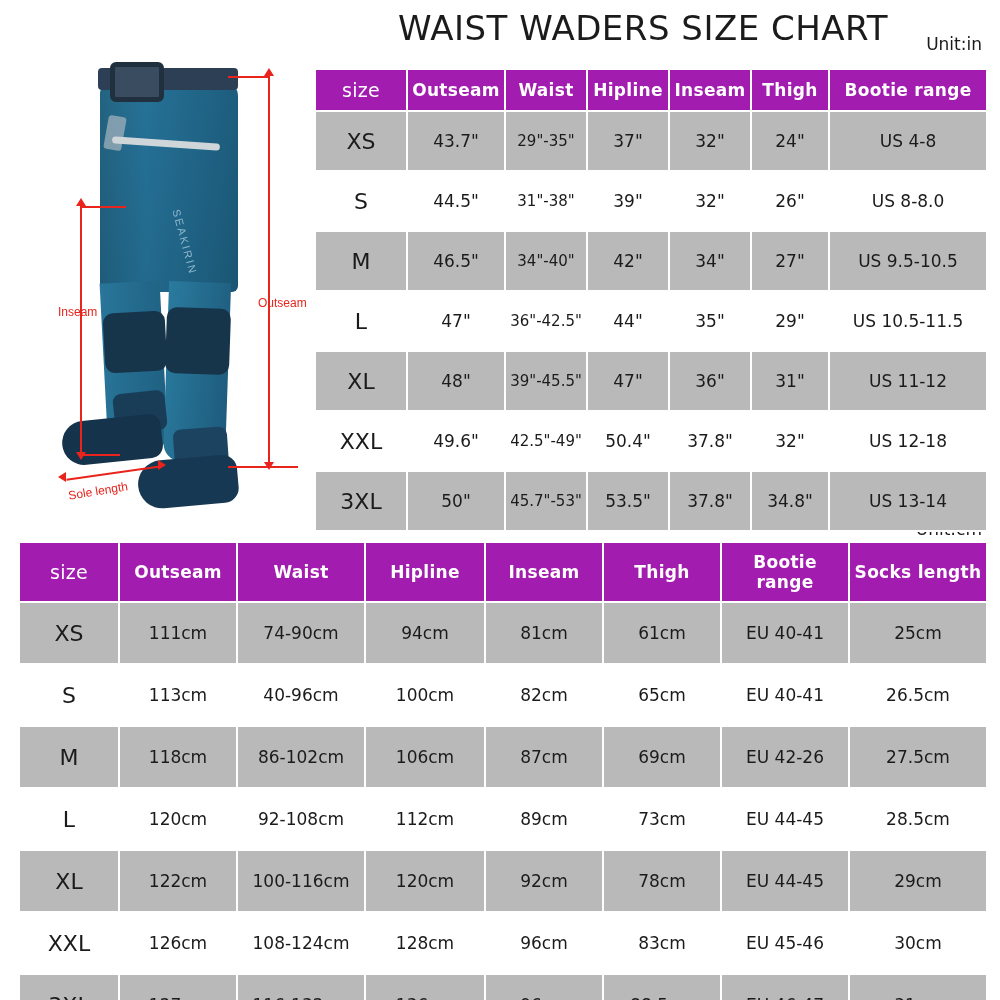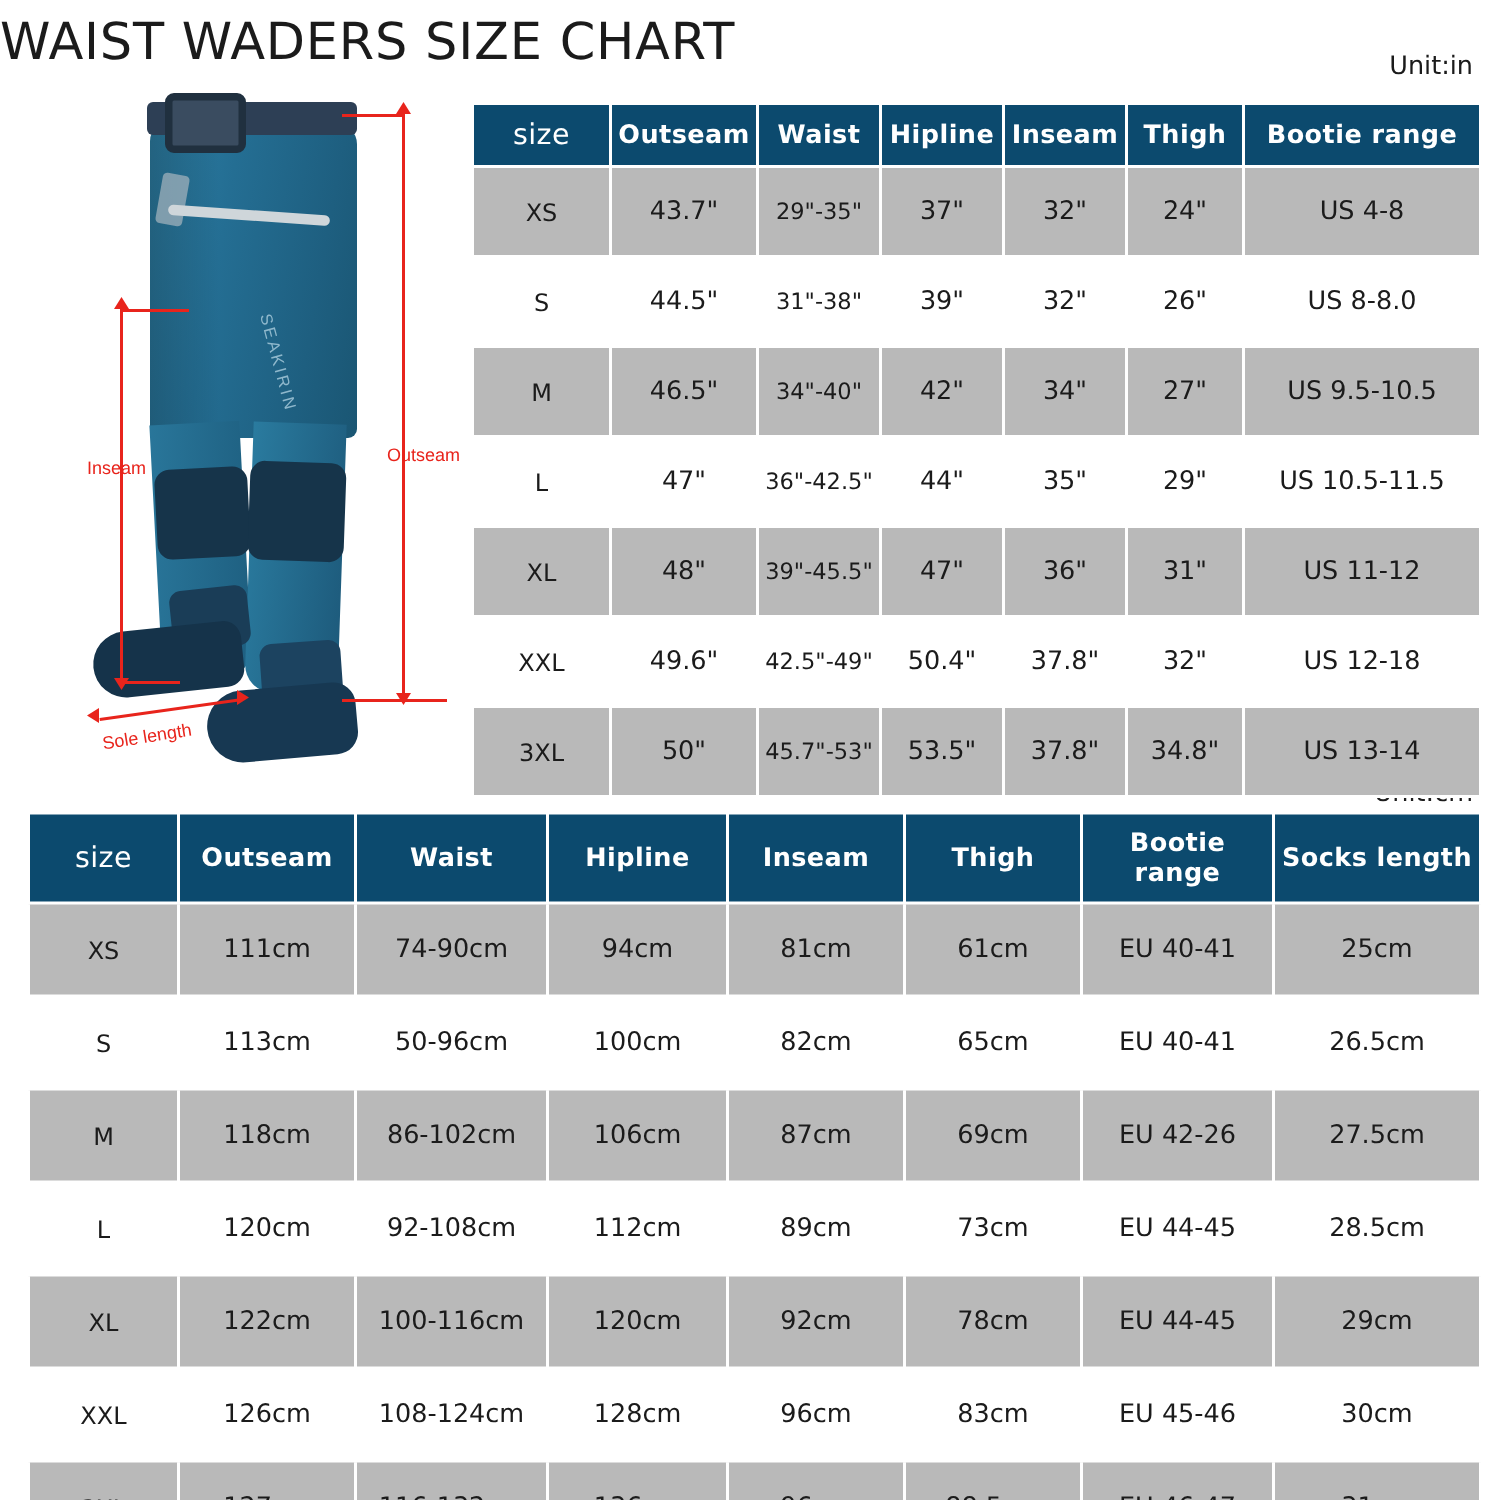--- a/index.html
+++ b/index.html
@@ -12,21 +12,21 @@
     height: 1000px;
     position: relative;
     font-family: "Liberation Sans", sans-serif;
     overflow: hidden;
   }
   #page-title {
     position: absolute;
     top: 8px;
     left: 0;
     width: 888px;
-    text-align: left;
+    text-align: right;
     font-size: 34px;
     letter-spacing: 0.5px;
     color: #1b1b1b;
     font-weight: 400;
     font-family: "DejaVu Sans", sans-serif;
   }
   .unit-label {
     position: absolute;
     font-size: 17px;
     color: #1b1b1b;
@@ -247,21 +247,21 @@
     top: 68px;
     width: 672px;
   }
   #table-cm {
     position: absolute;
     left: 18px;
     top: 541px;
     width: 968px;
   }
   table th {
-    background: #0c4a6e;
+    background: #a21caf;
     color: #ffffff;
     font-size: 17px;
     font-weight: 700;
     border: 2px solid #ffffff;
     padding: 9px 2px;
     letter-spacing: 0.3px;
   }
   table th.size-col {
     font-weight: 400;
     font-size: 19px;
@@ -276,21 +276,21 @@
   }
   table tr.alt td {
     background: #b9b9b9;
   }
   table td.small {
     font-size: 15px;
   }
   #table-in td { height: 40px; }
   #table-cm td { height: 42px; }
   #table-in tr td:first-child,
-  #table-cm tr td:first-child { font-size: 16px; }
+  #table-cm tr td:first-child { font-size: 22px; }
 </style>
 </head>
 <body>
 
 <div id="page-title">WAIST WADERS SIZE CHART</div>
 
 <div class="unit-label" id="unit-in">Unit:in</div>
 <div class="unit-label" id="unit-cm">Unit:cm</div>
 
 <div id="product-panel">
@@ -448,21 +448,21 @@
       <td>74-90cm</td>
       <td>94cm</td>
       <td>81cm</td>
       <td>61cm</td>
       <td>EU 40-41</td>
       <td>25cm</td>
     </tr>
     <tr>
       <td>S</td>
       <td>113cm</td>
-      <td>50-96cm</td>
+      <td>40-96cm</td>
       <td>100cm</td>
       <td>82cm</td>
       <td>65cm</td>
       <td>EU 40-41</td>
       <td>26.5cm</td>
     </tr>
     <tr class="alt">
       <td>M</td>
       <td>118cm</td>
       <td>86-102cm</td>

